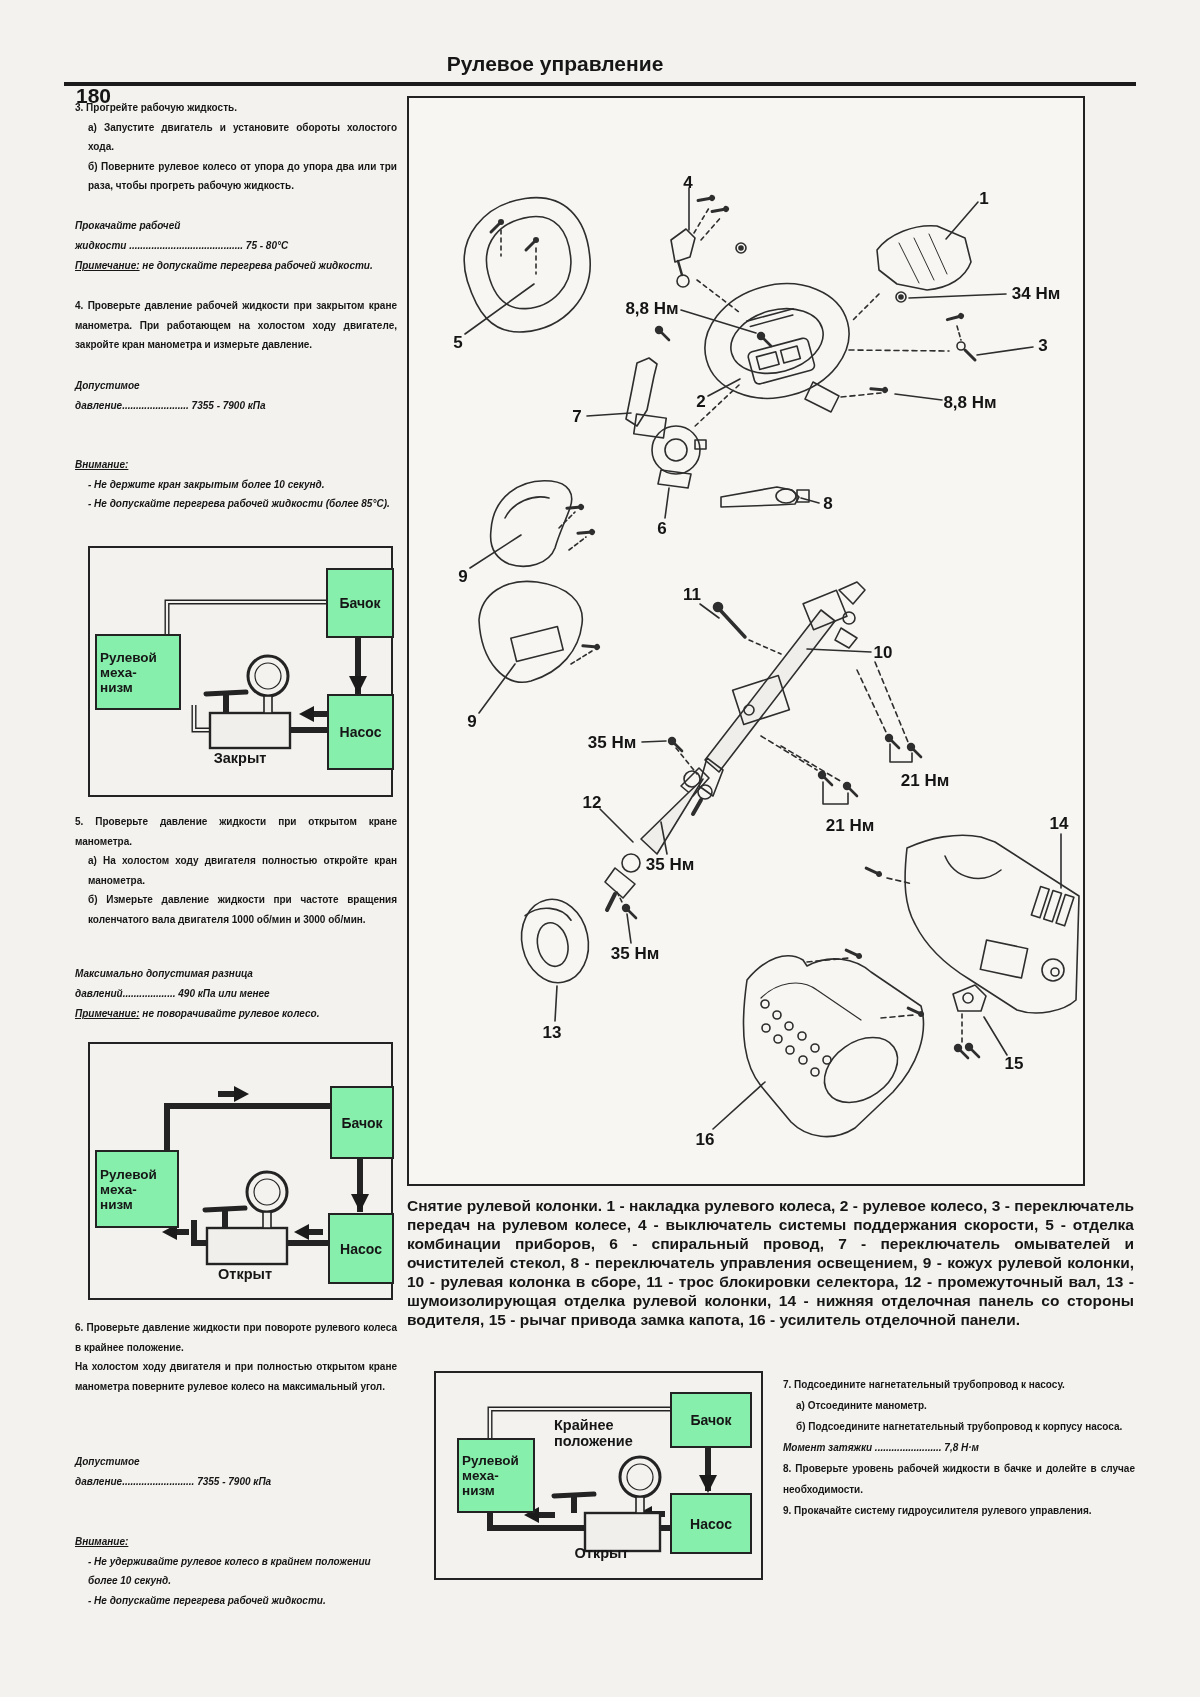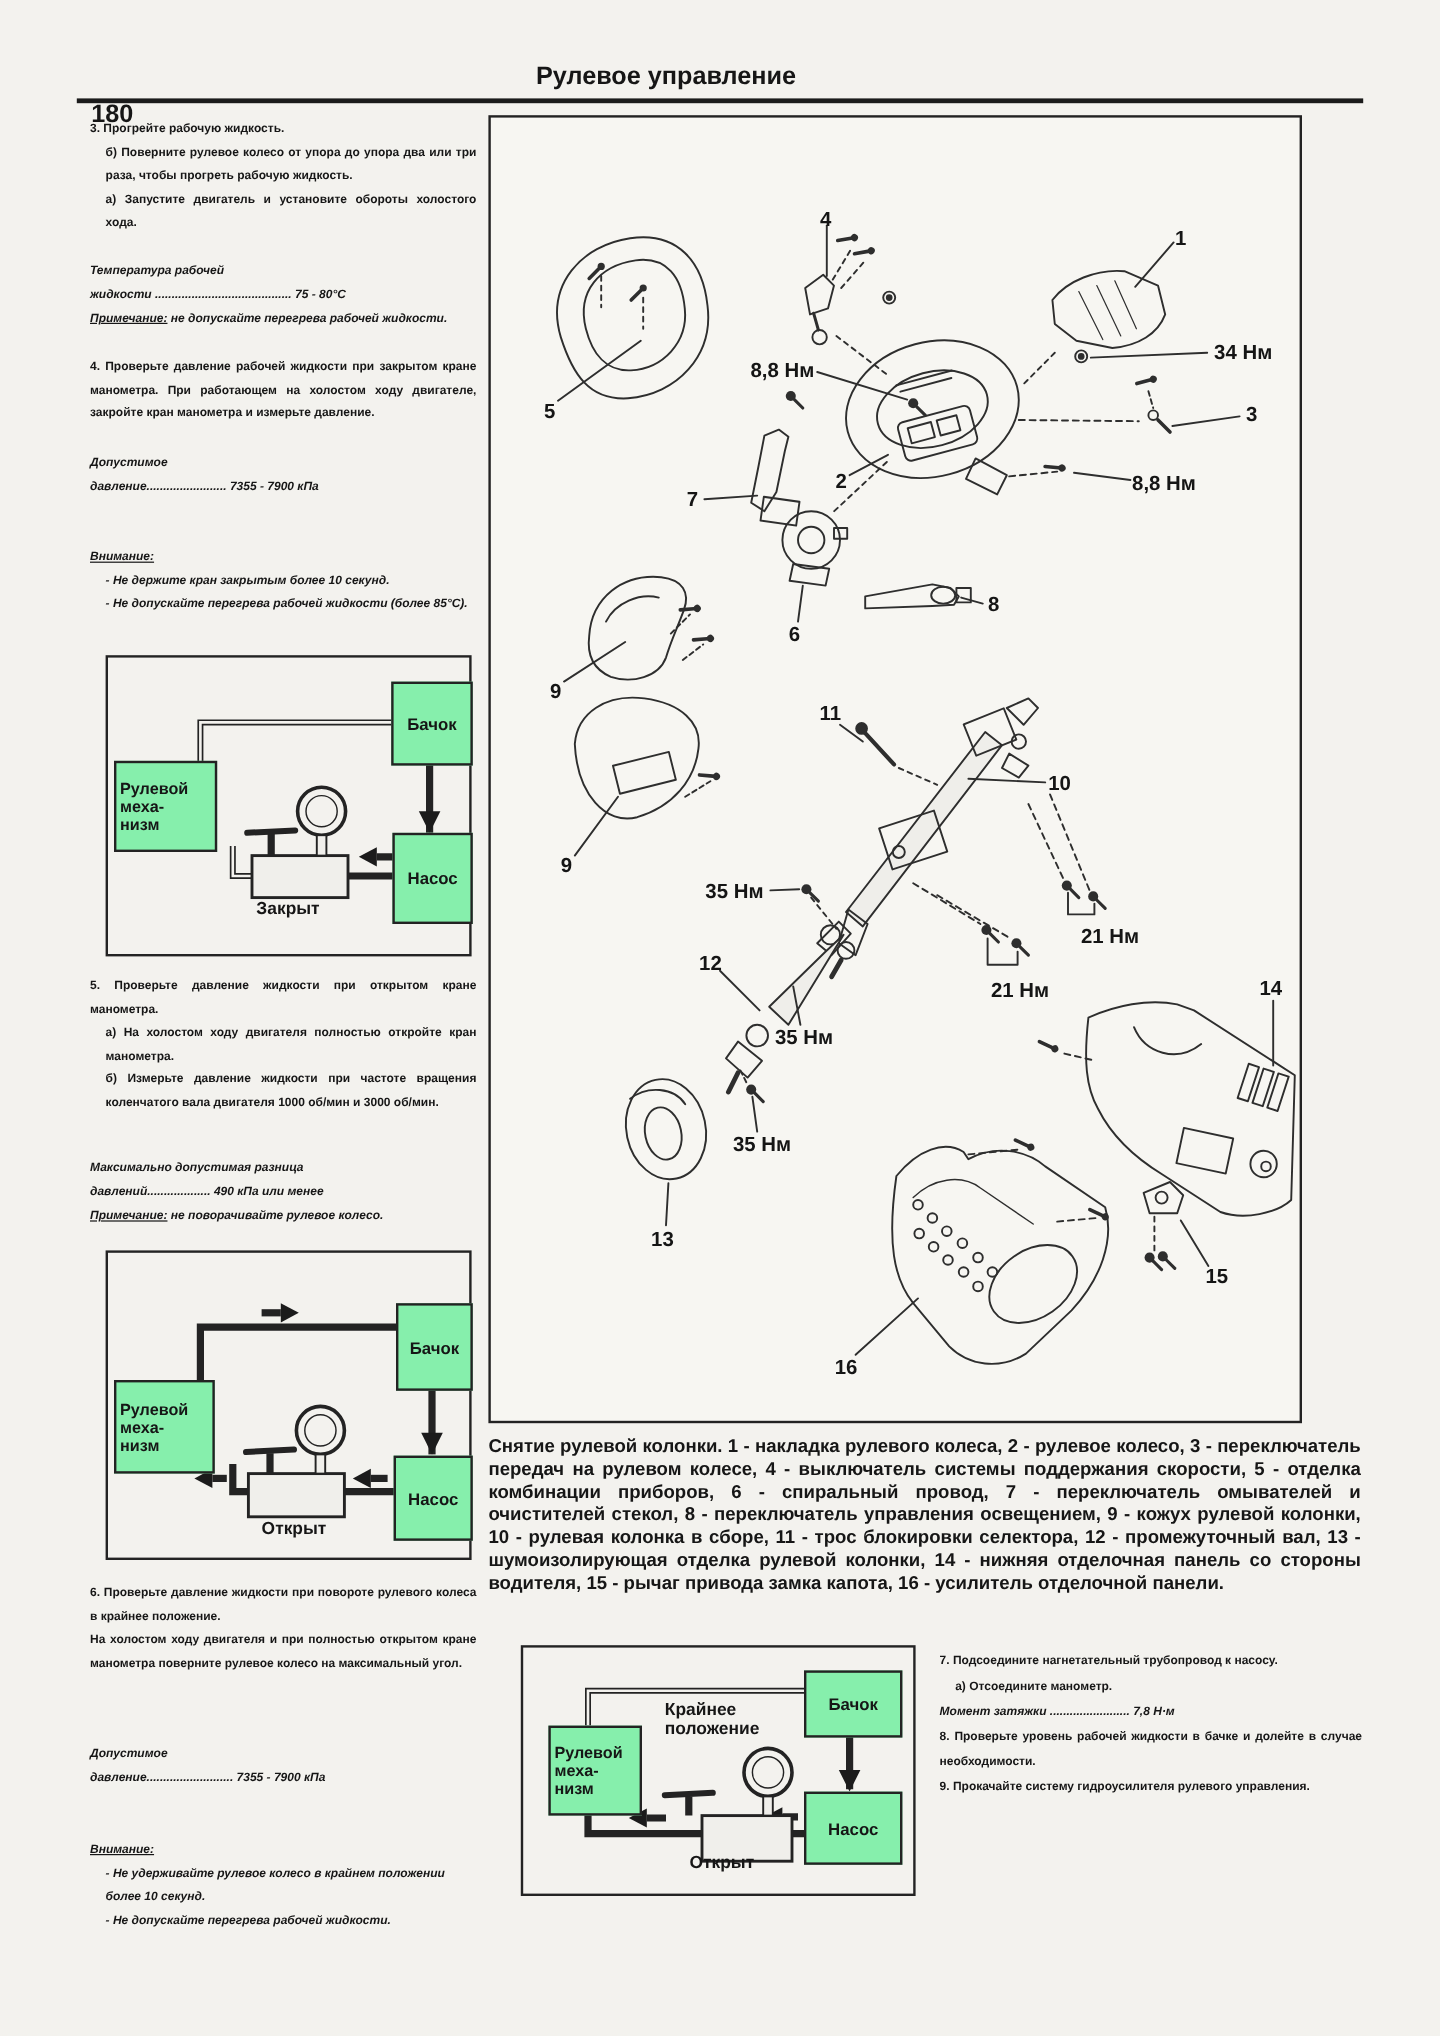--- a/index.html
+++ b/index.html
@@ -35,25 +35,25 @@
 </style>
 </head>
 <body>
 
 <div class="pagenum">180</div>
 <div class="ptitle">Рулевое управление</div>
 <div class="hline"></div>
 
 <div class="lc" style="top:98px">
   <p class="t">3. Прогрейте рабочую жидкость.</p>
+  <p class="t sub">а) Запустите двигатель и установите обороты холостого хода.</p>
   <p class="t sub">б) Поверните рулевое колесо от упора до упора два или три раза, чтобы прогреть рабочую жидкость.</p>
-  <p class="t sub">а) Запустите двигатель и установите обороты холостого хода.</p>
 </div>
 <div class="lc" style="top:216px">
-  <p class="t spec">Температура рабочей</p>
+  <p class="t spec">Прокачайте рабочей</p>
   <p class="t spec">жидкости ......................................... 75 - 80°С</p>
 </div>
 <div class="lc" style="top:256px">
   <p class="t spec"><span class="u">Примечание:</span><span> не допускайте перегрева рабочей жидкости.</span></p>
 </div>
 <div class="lc" style="top:296px">
   <p class="t">4. Проверьте давление рабочей жидкости при закрытом кране манометра. При работающем на холостом ходу двигателе, закройте кран манометра и измерьте давление.</p>
 </div>
 <div class="lc" style="top:376px">
   <p class="t spec">Допустимое</p>
@@ -404,16 +404,17 @@
 низм</div>
   <div class="fbox" style="left:234px;top:120px;width:78px;height:57px">Насос</div>
   <div class="flbl pre" style="left:86px;top:44px;width:130px">Крайнее
 положение</div>
   <div class="flbl" style="left:118px;top:172px;width:95px">Открыт</div>
 </div>
 
 <div class="rc">
   <p class="t">7. Подсоедините нагнетательный трубопровод к насосу.</p>
   <p class="t sub">а) Отсоедините манометр.</p>
+  <p class="t sub">б) Подсоедините нагнетательный трубопровод к корпусу насоса.</p>
   <p class="t spec">Момент затяжки ........................ 7,8 Н·м</p>
   <p class="t">8. Проверьте уровень рабочей жидкости в бачке и долейте в случае необходимости.</p>
   <p class="t">9. Прокачайте систему гидроусилителя рулевого управления.</p>
 </div>
 
 </body></html>

